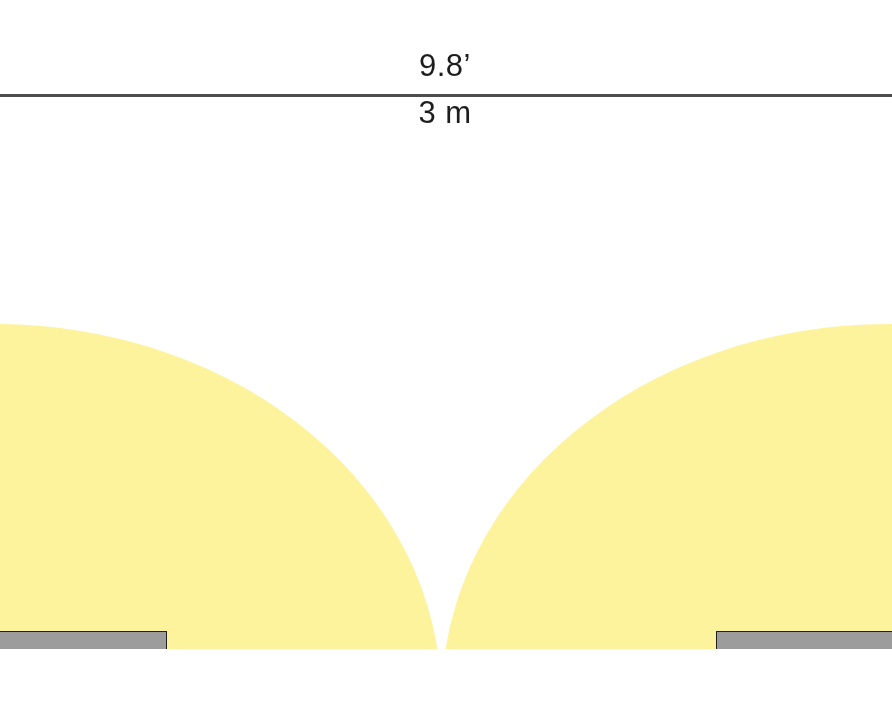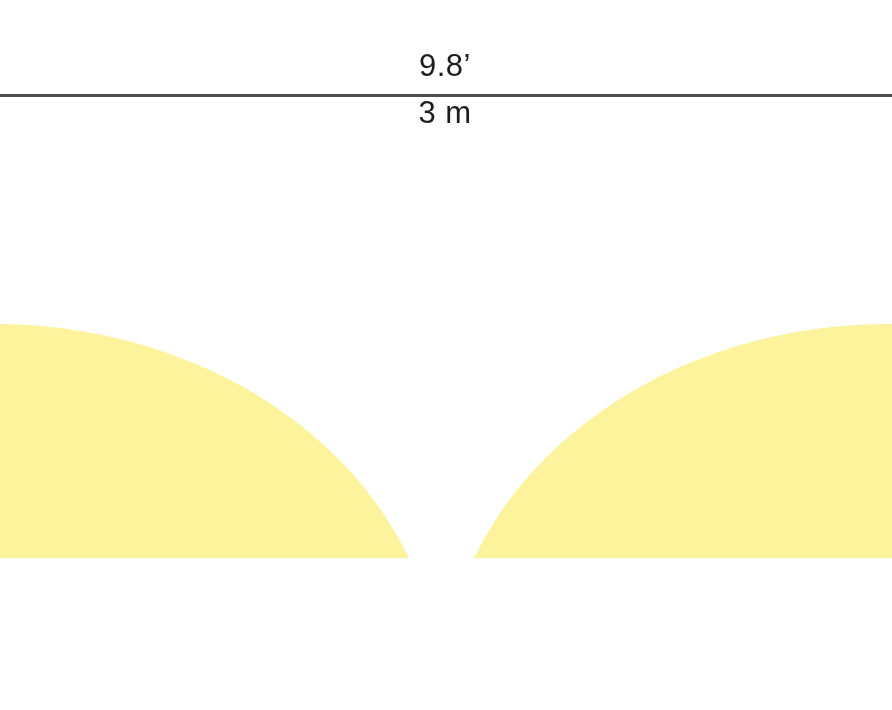--- a/index.html
+++ b/index.html
@@ -4,21 +4,21 @@
 <style>
   html, body {
     margin: 0;
     padding: 0;
     background: var(--background, #FFFFFF);
     font-family: "Liberation Sans", "DejaVu Sans", sans-serif;
   }
   .stage {
     position: relative;
     width: 892px;
-    height: 558px;
+    height: 649px;
     overflow: hidden;
     background: var(--background, #FFFFFF);
   }
   .distance-label {
     position: absolute;
     left: -2px;
     width: 894px;
     text-align: center;
     font-size: 31px;
     line-height: 1;

